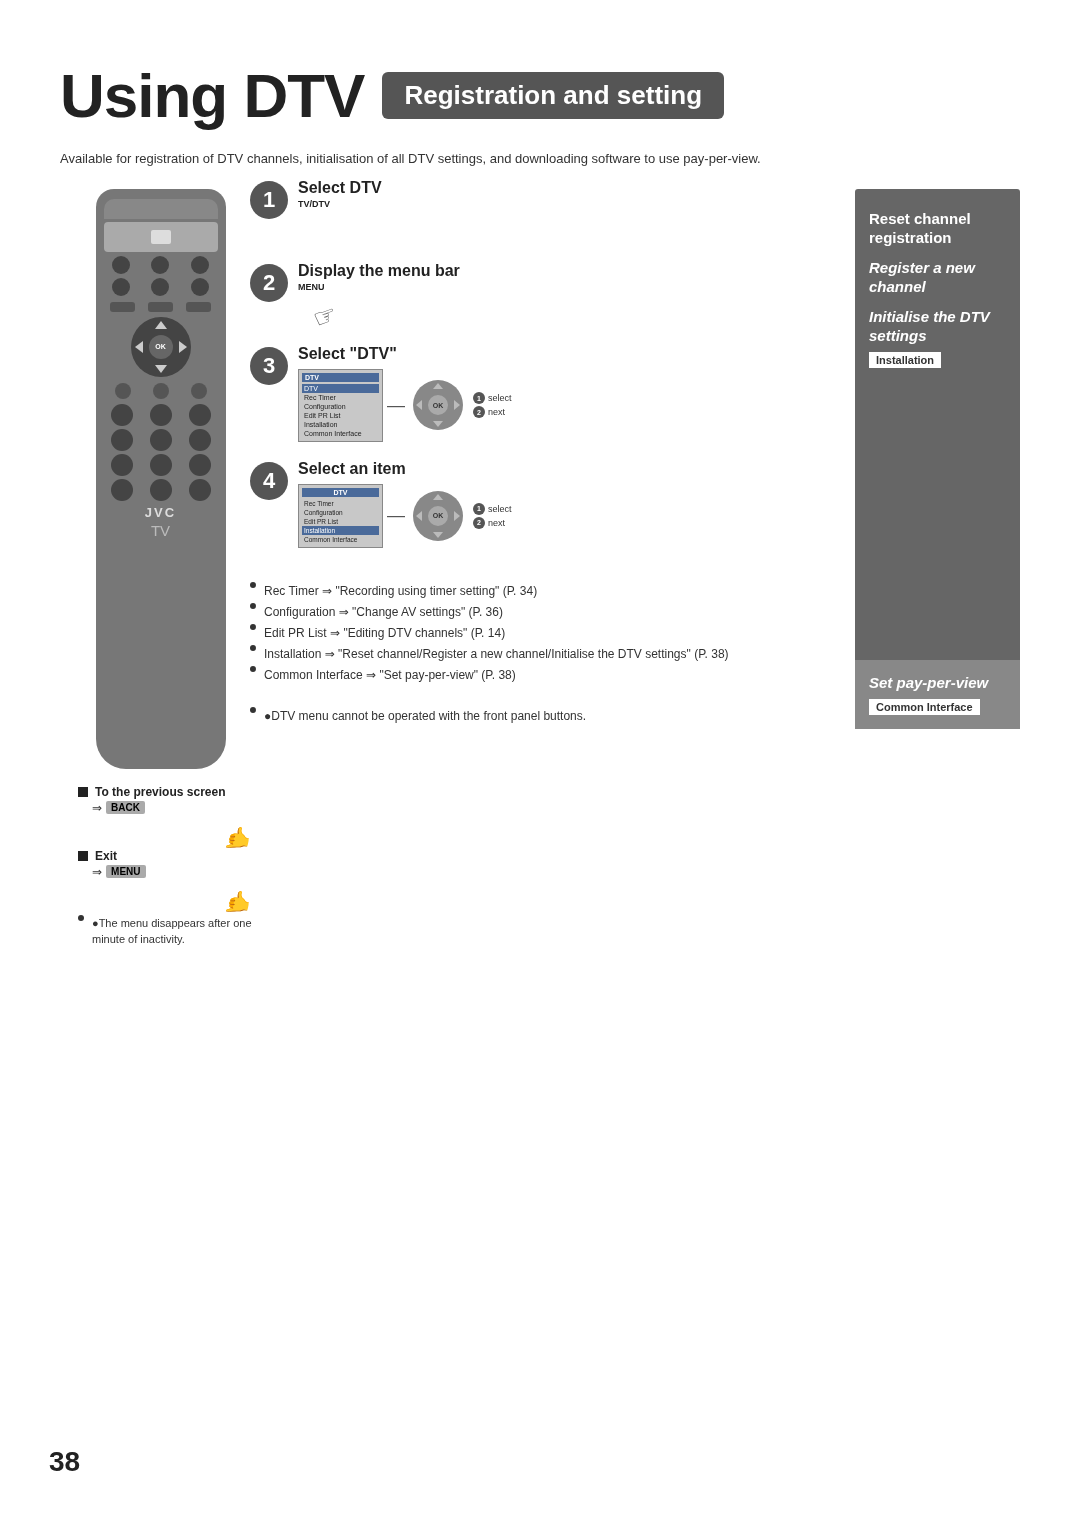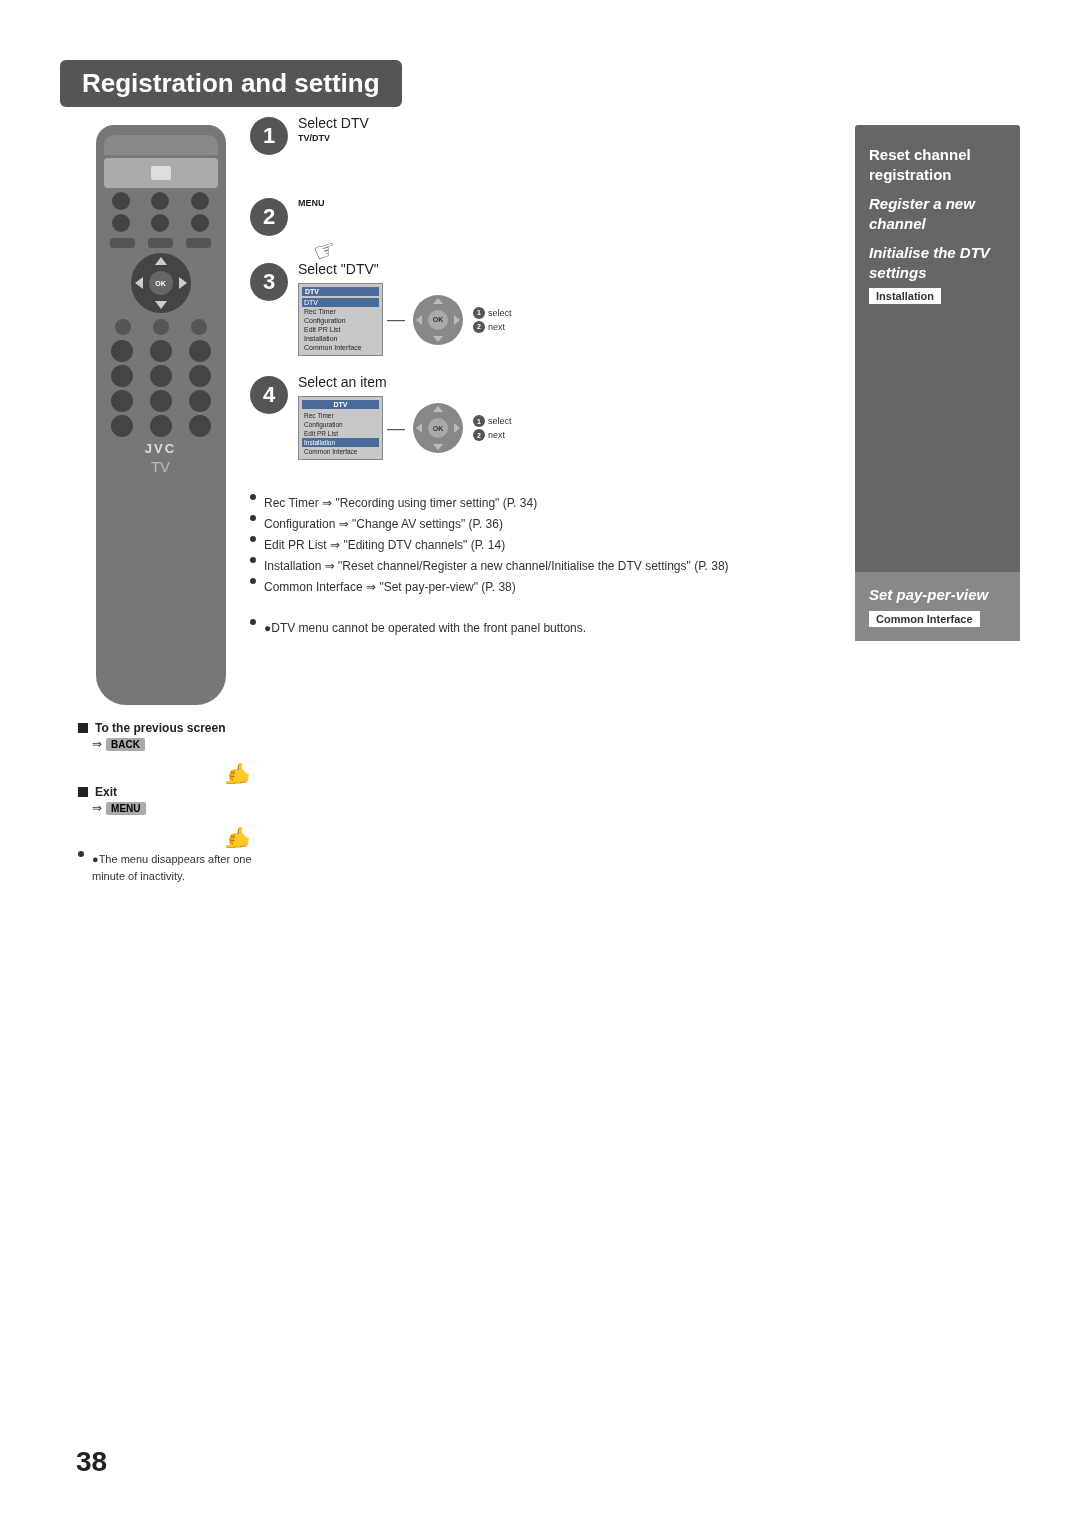--- a/index.html
+++ b/index.html
@@ -155,22 +155,22 @@
       flex-shrink: 0;
       margin-right: 10px;
       margin-top: 2px;
     }
 
     .step-content {
       flex: 1;
     }
 
     .step-title {
-      font-size: 14px;
-      font-weight: normal;
+      font-size: 16px;
+      font-weight: bold;
       color: #222;
       margin-bottom: 2px;
     }
 
     
     .remote-container {
       position: absolute;
       left: 8px;
       top: 0;
       width: 185px;
@@ -352,21 +352,21 @@
     .arrow-right {
       display: inline-block;
       font-size: 12px;
       color: #333;
     }
 
     
     .page-number {
       position: absolute;
       bottom: 50px;
-      left: 76px;
+      left: 49px;
       font-size: 28px;
       font-weight: bold;
       color: #222;
     }
 
     .tv-dtv-label {
       font-size: 9px;
       font-weight: bold;
       color: #222;
       margin-top: 2px;
@@ -477,23 +477,25 @@
       background: #4a6a9a;
       color: #fff;
     }
   </style>
 </head>
 <body>
 
 <div class="page-container">
 
   <div class="page-header">
+    <span class="title-using-dtv">Using DTV</span>
     <span class="title-badge">Registration and setting</span>
   </div>
 
+  <div class="subtitle-text">Available for registration of DTV channels, initialisation of all DTV settings, and downloading software to use pay-per-view.</div>
 
   <div class="main-layout">
 
     <div class="left-section">
 
       <div class="remote-container">
         <div class="remote-body">
 
           <div style="background:#888;border-radius:10px 10px 0 0;height:20px;margin-bottom:3px;"></div>
 
@@ -604,20 +606,21 @@
 
             <div style="font-size:26px;color:#555;margin-top:4px;transform:rotate(-20deg);">☞</div>
           </div>
         </div>
 
         <div class="step-row">
           <div class="step-number">
             <span>2</span>
           </div>
           <div class="step-content">
+            <div class="step-title">Display the menu bar</div>
             <div class="menu-label">MENU</div>
 
             <div style="font-size:26px;color:#555;margin-top:4px;transform:rotate(-20deg);">☞</div>
           </div>
         </div>
 
         <div class="step-row">
           <div class="step-number">
             <span>3</span>
           </div>

